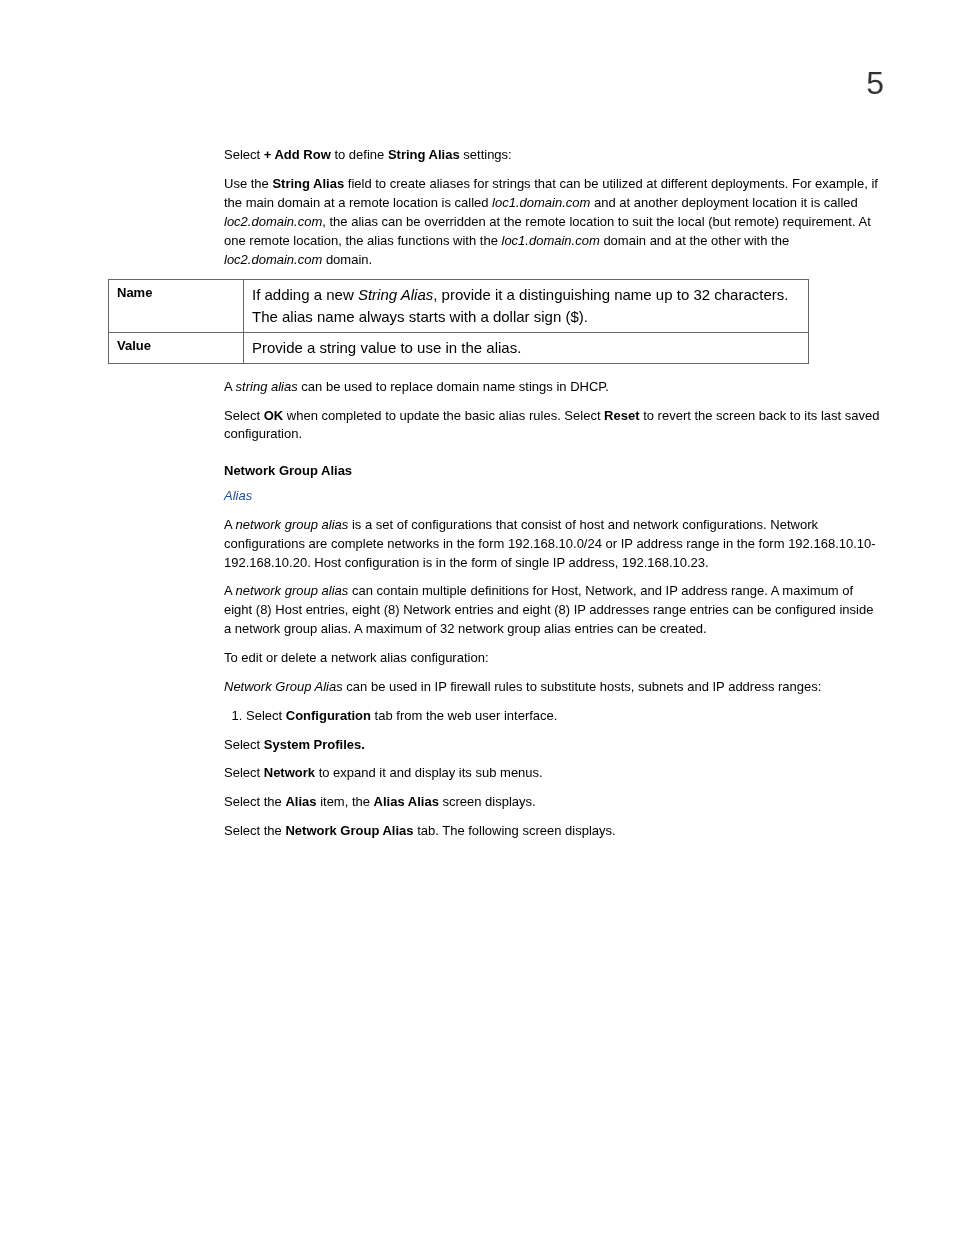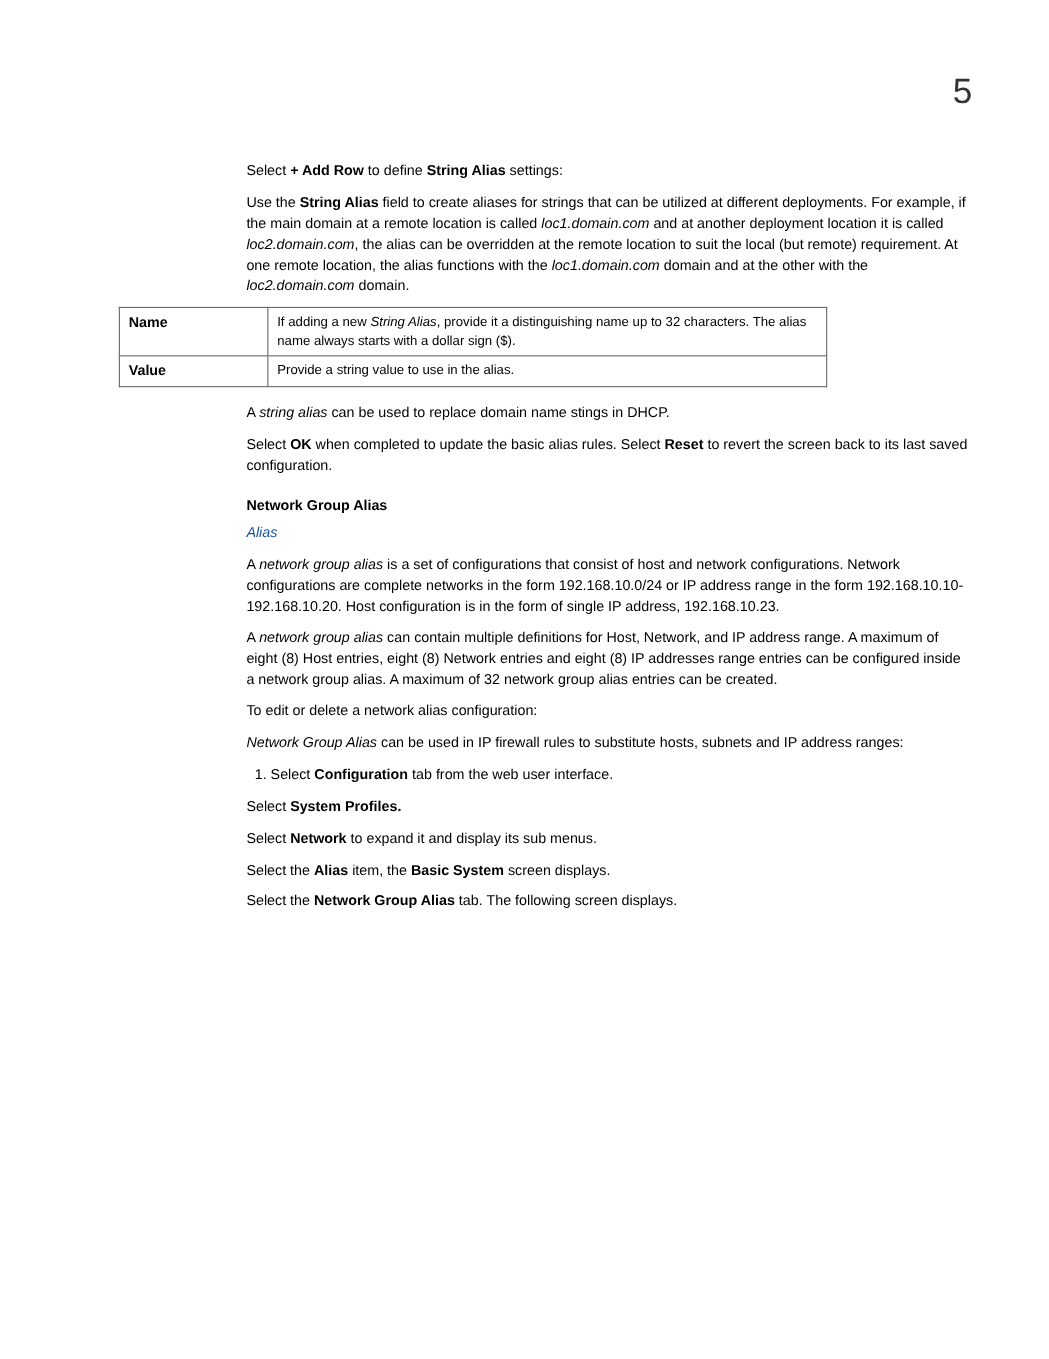--- a/index.html
+++ b/index.html
@@ -34,29 +34,29 @@
   ul.bullet li {
     margin-bottom: 4px;
   }
   p {
     margin: 0 0 10px 0;
   }
   .bold { font-weight: bold; }
   .italic { font-style: italic; }
   table.defs {
     border-collapse: collapse;
-    width: 644px;
+    width: 701px;
     margin-left: -116px;
     margin-top: 6px;
     margin-bottom: 14px;
   }
   table.defs td {
     border: 1px solid #666;
     padding: 4px 8px;
-    font-size: 12px;
+    font-size: 15px;
     vertical-align: top;
   }
   table.defs td.term {
     width: 118px;
     font-weight: bold;
     font-size: 13px;
   }
   .section-hdr {
     font-weight: bold;
     margin-top: 18px;
@@ -139,21 +139,21 @@
 
     <p>
       <span>Select </span><span class="bold">System Profiles.</span>
     </p>
 
     <p>
       <span>Select </span><span class="bold">Network</span><span> to expand it and display its sub menus.</span>
     </p>
 
     <p>
-      <span>Select the </span><span class="bold">Alias</span><span> item, the </span><span class="bold">Basic System</span><span> screen displays.</span>
+      <span>Select the </span><span class="bold">Alias</span><span> item, the </span><span class="bold">Alias Alias</span><span> screen displays.</span>
     </p>
 
     <p>
       <span>Select the </span><span class="bold">Network Group Alias</span><span> tab. The following screen displays.</span>
     </p>
 
   </div>
 </div>
 
 </body></html>

